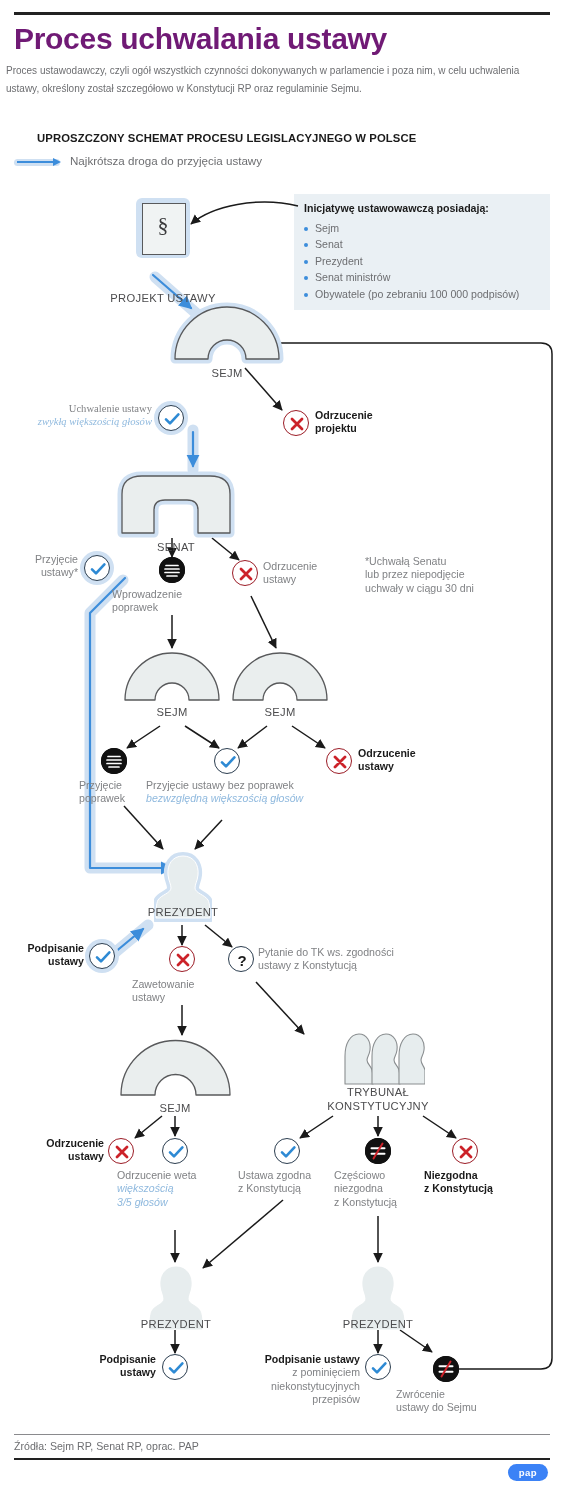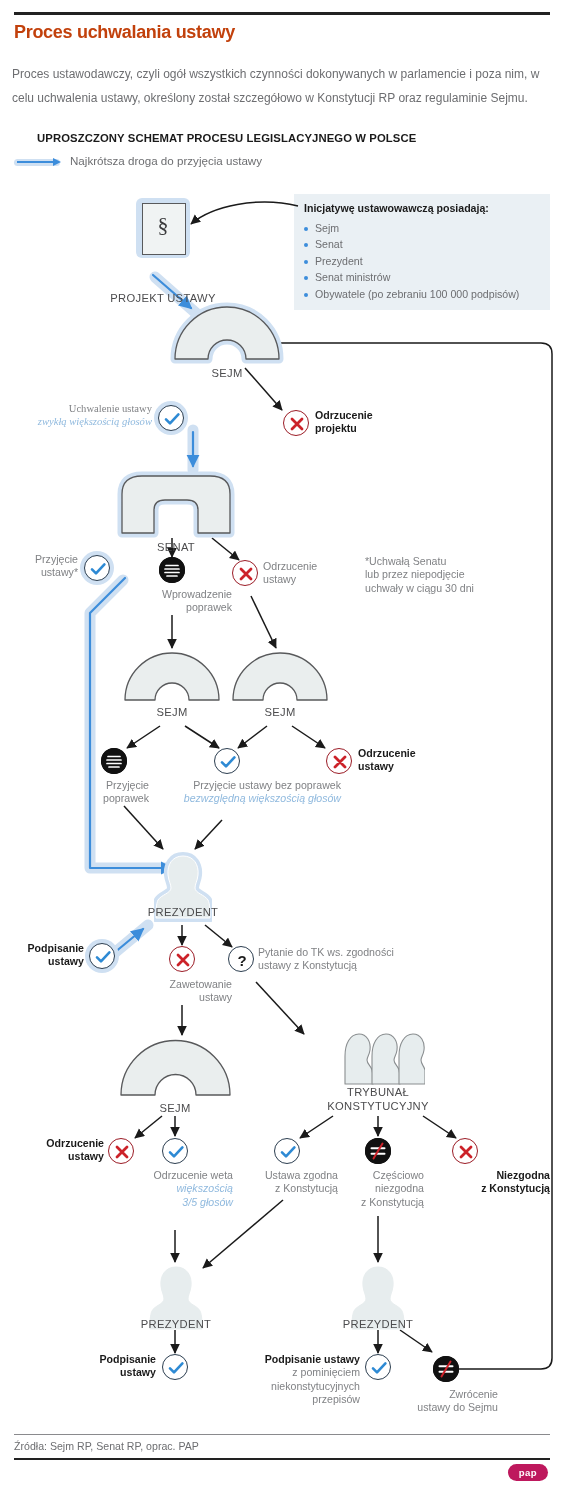--- a/index.html
+++ b/index.html
@@ -6,42 +6,42 @@
   body{
     width:564px;height:1488px;position:relative;overflow:hidden;
     font-family:"Liberation Sans", sans-serif;
     color:#58585b;
     -webkit-font-smoothing:antialiased;
   }
   .abs{position:absolute;}
 
   
   #top-rule{left:14px;top:12px;width:536px;height:3px;background:#222;}
-  #page-title{left:14px;top:22px;width:520px;font-size:18px;font-weight:bold;color:#c2410c;letter-spacing:-.3px;}
-  #lead{left:12px;top:62px;width:540px;font-size:12px;line-height:24px;color:#6d6e71;}
+  #page-title{left:14px;top:22px;width:520px;font-size:30px;font-weight:bold;color:#701a75;letter-spacing:-.3px;}
+  #lead{left:6px;top:62px;width:540px;font-size:10px;line-height:18px;color:#6d6e71;}
   #subhead{left:14px;top:132px;width:540px;font-size:11.3px;font-weight:bold;color:#1a1a1a;letter-spacing:.1px;margin-left:23px;}
   #legend{left:14px;top:154px;width:400px;height:16px;}
   #legend .lg-line{position:absolute;left:0;top:5px;width:46px;height:7px;background:#cfe0f2;border-radius:4px;}
   #legend .lg-arrow{position:absolute;left:3px;top:7px;width:38px;height:2px;background:#3c8ddb;}
   #legend .lg-head{position:absolute;left:39px;top:4px;width:0;height:0;border-left:8px solid #3c8ddb;border-top:4px solid transparent;border-bottom:4px solid transparent;}
   #legend .lg-text{position:absolute;left:56px;top:0px;font-size:11.6px;color:#6d6e71;white-space:nowrap;}
 
   
   #infobox{left:294px;top:194px;width:256px;height:116px;background:#eaf0f4;}
   #infobox .ib-title{position:absolute;left:10px;top:8px;font-size:10.6px;font-weight:bold;color:#1a1a1a;}
   #infobox ul{list-style:none;margin:0;padding:0;position:absolute;left:10px;top:26px;}
   #infobox li{font-size:10.6px;color:#6d6e71;line-height:16.4px;position:relative;padding-left:11px;white-space:nowrap;}
   #infobox li::before{content:"";position:absolute;left:0;top:7px;width:4px;height:4px;border-radius:50%;background:#3c8ddb;}
 
   
   #lines,#bluepath{position:absolute;left:0;top:0;width:564px;height:1488px;pointer-events:none;}
 
   
   .lbl{position:absolute;font-size:11.2px;color:#4c4c4e;letter-spacing:.3px;text-align:center;white-space:nowrap;}
-  .caplabel{position:absolute;font-size:10.6px;color:#808285;line-height:13.4px;text-align:right;}
+  .caplabel{position:absolute;font-size:10.6px;color:#808285;line-height:13.4px;text-align:left;}
   .caplabel.bold{font-weight:bold;color:#1a1a1a;}
   .caplabel.left{text-align:right;}
   .caplabel.rightal{text-align:left;}
   .ital{font-style:italic;color:#8fb9de;}
 
   
   .badge{position:absolute;width:26px;height:26px;border-radius:50%;box-sizing:border-box;}
   .badge.check{border:1.6px solid #2c3e50;background:#fff;}
   .badge.cross{border:1.6px solid #9b1c26;background:#fff;}
   .badge.quest{border:1.6px solid #2c3e50;background:#fff;}
@@ -50,21 +50,21 @@
   .badge.halo{box-shadow:0 0 0 4px #cfe0f2;}
   .badge svg{display:block;}
 
   
   .pshape svg{display:block;}
 
   
   #source{left:14px;top:1440px;font-size:10.6px;color:#6d6e71;}
   #bot-rule1{left:14px;top:1434px;width:536px;height:1px;background:#8a8a8d;}
   #bot-rule2{left:14px;top:1458px;width:536px;height:2px;background:#222;}
-  #paplogo{left:508px;top:1464px;width:40px;height:17px;border-radius:9px;background:#be185d;}
+  #paplogo{left:508px;top:1464px;width:40px;height:17px;border-radius:9px;background:#3b82f6;}
   #paplogo span{display:block;color:#fff;font-size:9.6px;font-weight:bold;text-align:center;line-height:17px;letter-spacing:.4px;}
 </style>
 </head>
 <body>
 
 <div class="abs" id="top-rule"></div>
 <div class="abs" id="page-title">Proces uchwalania ustawy</div>
 <div class="abs" id="lead">Proces ustawodawczy, czyli ogół wszystkich czynności dokonywanych w parlamencie i poza nim, w celu uchwalenia ustawy, określony został szczegółowo w Konstytucji RP oraz regulaminie Sejmu.</div>
 <div class="abs" id="subhead">UPROSZCZONY SCHEMAT PROCESU LEGISLACYJNEGO W POLSCE</div>
 

